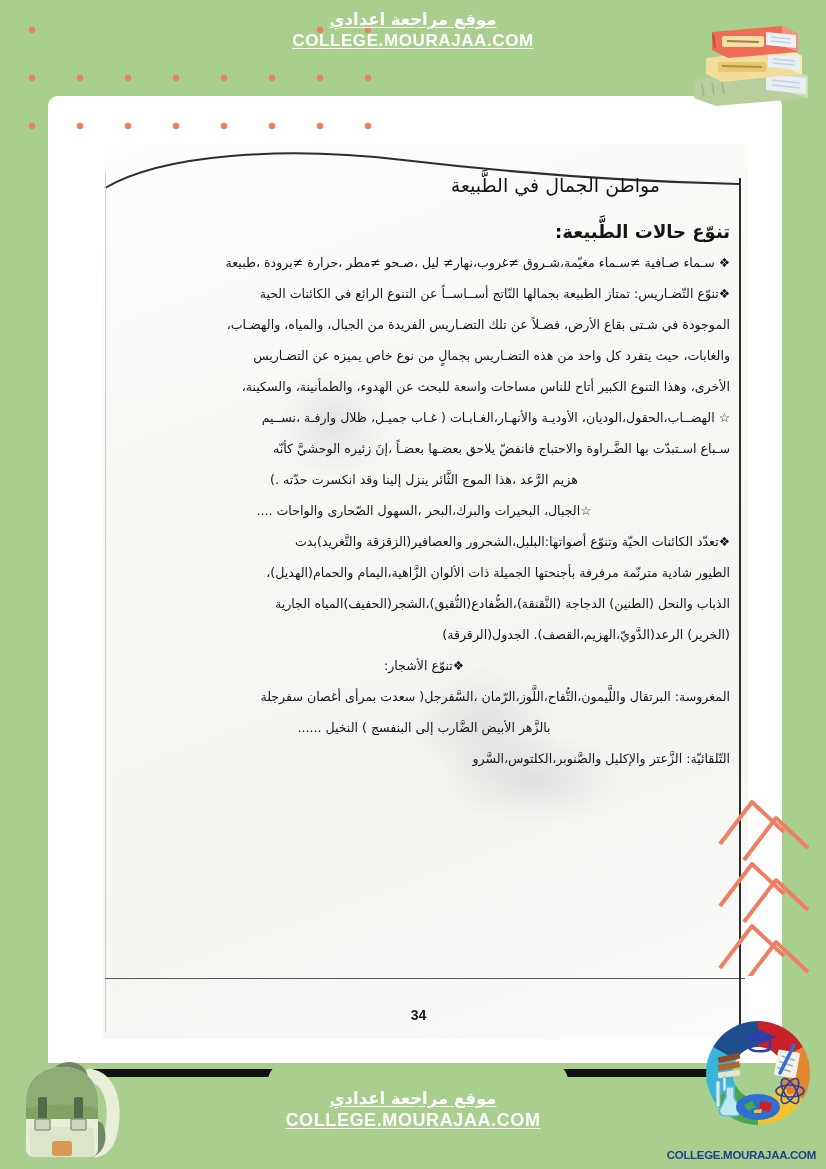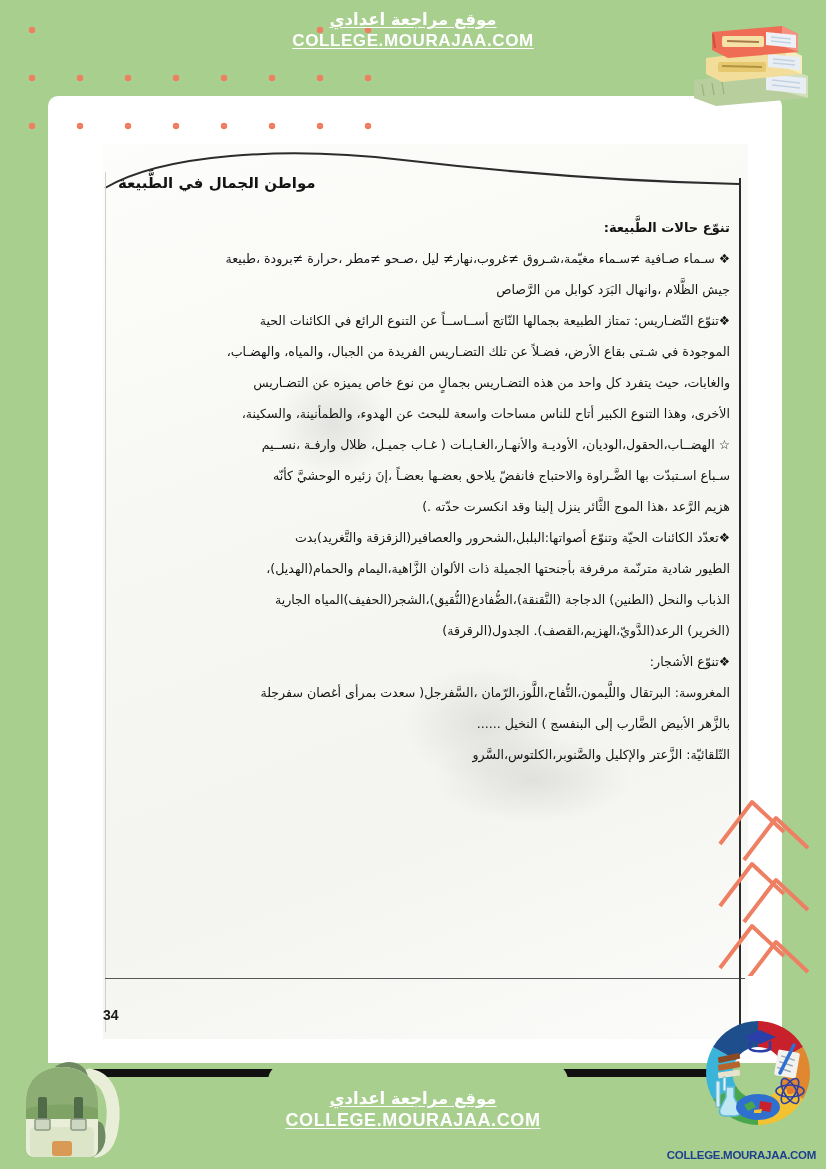--- a/index.html
+++ b/index.html
@@ -152,42 +152,42 @@
     right: 18px;
     top: 18px;
     width: 612px;
     direction: rtl;
     text-align: right;
     font-family: "DejaVu Sans", "Liberation Sans", sans-serif;
     color: #141414;
   }
 
   .doc-title {
-    text-align: left;
-    font-size: 15px;
-    font-weight: bold;
+    text-align: right;
+    font-size: 19px;
+    font-weight: normal;
     margin: 12px 70px 20px 0;
     letter-spacing: -0.2px;
   }
 
   .ln {
-    font-size: 13px;
+    font-size: 18px;
     line-height: 31px;
     white-space: nowrap;
   }
   .ln.b { font-weight: bold; }
-  .ln.center { text-align: right; }
+  .ln.center { text-align: center; }
   .sm { font-size: 12.6px; }
 
   
   .page-num {
     position: absolute;
     left: 0; right: 14px;
     bottom: 16px;
-    text-align: left;
+    text-align: center;
     font-family: "Liberation Sans", sans-serif;
     font-size: 14px;
     font-weight: bold;
     color: #1a1a1a;
   }
 
   
   .chevrons {
     position: absolute;
     right: 2px;
@@ -288,31 +288,31 @@
       <div class="smudge" style="left:170px;top:225px;width:120px;height:110px;"></div>
       <div class="smudge" style="left:300px;top:520px;width:160px;height:120px;"></div>
       <div class="smudge" style="left:330px;top:590px;width:200px;height:90px;"></div>
 
       <div class="doc">
 
         <div class="doc-title">مواطن الجمال في الطَّبيعة</div>
 
         <div class="ln b">تنوّع حالات الطَّبيعة:</div>
         <div class="ln sm">❖ سـماء صـافية ≠سـماء مغيّمة،شـروق ≠غروب،نهار≠ ليل ،صـحو ≠مطر ،حرارة ≠برودة ،طبيعة</div>
-        <div class="ln sm">جيش الظَّلام ،وانهال البَرَد كوابل من الرَّصاص</div>
 
         <div class="ln sm">❖تنوّع التّضـاريس: تمتاز الطبيعة بجمالها النّاتج أســاســاً عن التنوع الرائع في الكائنات الحية</div>
         <div class="ln sm">الموجودة في شـتى بقاع الأرض، فضـلاً عن تلك التضـاريس الفريدة من الجبال، والمياه، والهضـاب،</div>
         <div class="ln sm">والغابات، حيث يتفرد كل واحد من هذه التضـاريس بجمالٍ من نوع خاص يميزه عن التضـاريس</div>
         <div class="ln sm">الأخرى، وهذا التنوع الكبير أتاح للناس مساحات واسعة للبحث عن الهدوء، والطمأنينة، والسكينة،</div>
 
         <div class="ln sm">☆ الهضــاب،الحقول،الوديان، الأوديـة والأنهـار،الغـابـات ( غـاب جميـل، ظلال وارفـة ،نســيم</div>
         <div class="ln sm">سـباع اسـتبدّت بها الضَّـراوة والاحتباج فانفضّ يلاحق بعضـها بعضـاً ،إنَ زئيره الوحشيَّ كأنّه</div>
         <div class="ln sm center">هزيم الرَّعد ،هذا الموج الثَّائر ينزل إلينا وقد انكسرت حدّته .)</div>
 
+        <div class="ln sm center">☆الجبال، البحيرات والبرك،البحر ،السهول الصّحارى والواحات ....</div>
 
         <div class="ln sm">❖تعدّد الكائنات الحيّة وتنوّع أصواتها:البلبل،الشحرور والعصافير(الزقزقة والتَّغريد)بدت</div>
         <div class="ln sm">الطيور شادية مترنّمة مرفرفة بأجنحتها الجميلة ذات الألوان الزَّاهية،اليمام والحمام(الهديل)،</div>
         <div class="ln sm">الذباب والنحل (الطنين) الدجاجة (النَّقنقة)،الضُّفادع(النُّقيق)،الشجر(الحفيف)المياه الجارية</div>
         <div class="ln sm">(الخرير) الرعد(الدَّويّ،الهزيم،القصف).  الجدول(الرقرقة)</div>
 
         <div class="ln sm center">❖تنوّع الأشجار:</div>
         <div class="ln sm">المغروسة: البرتقال واللَّيمون،التُّفاح،اللَّوز،الرّمان ،السَّفرجل( سعدت بمرأى أغصان سفرجلة</div>
         <div class="ln sm center">بالزَّهر الأبيض الضَّارب إلى البنفسج ) النخيل ......</div>
         <div class="ln sm">التّلقائيّة: الزَّعتر والإكليل والصَّنوبر،الكلتوس،السَّرو</div>

